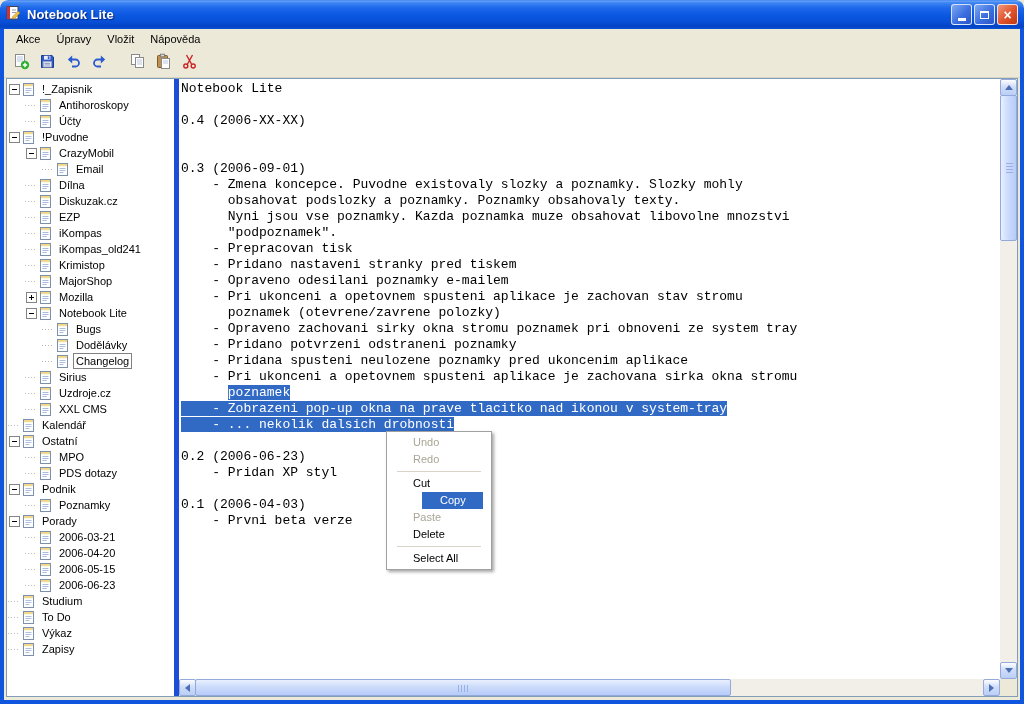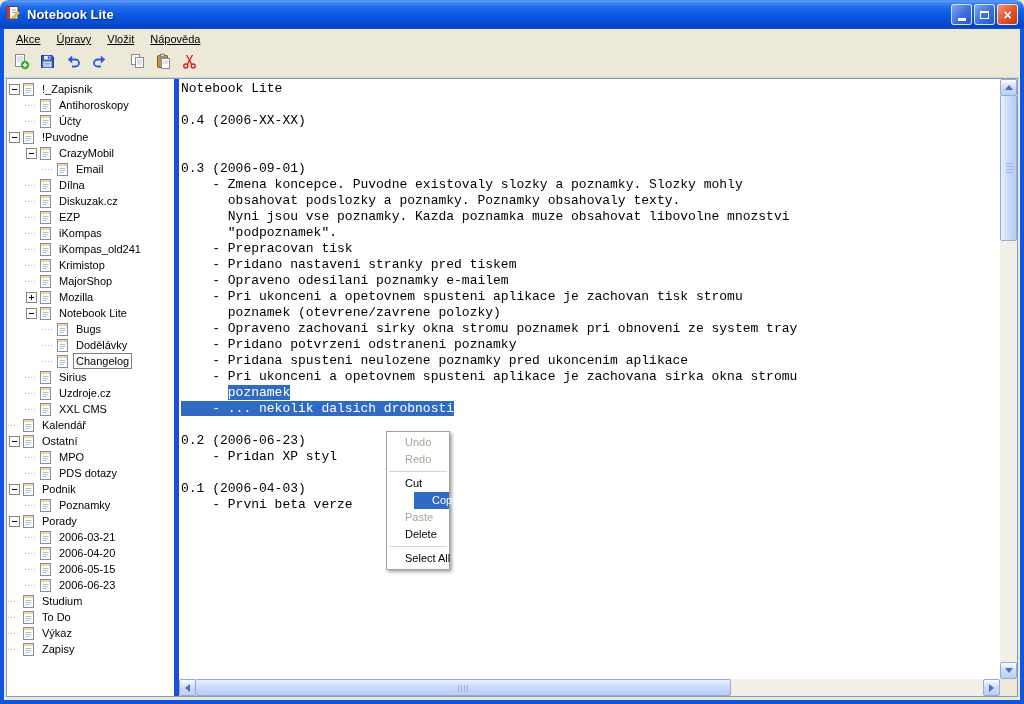--- a/index.html
+++ b/index.html
@@ -23,21 +23,21 @@
   .g-close{color:#fff;font-size:14px;font-weight:bold;line-height:1;}
 
   
   .edge-l,.edge-r{position:absolute;top:29px;bottom:0;width:4px;background:#0f55dd;}
   .edge-l{left:0;} .edge-r{right:0;}
   .edge-b{position:absolute;left:0;right:0;bottom:0;height:4px;background:#0f55dd;}
 
   
   .menubar{position:absolute;left:4px;right:4px;top:29px;height:20px;background:#ECE9D8;
     display:flex;align-items:center;font-size:11px;padding-left:4px;}
-  .menu-item{padding:2px 8px;color:#000;cursor:default;text-decoration:underline;}
+  .menu-item{padding:2px 8px;color:#000;cursor:default;}
   .toolbar{position:absolute;left:4px;right:4px;top:49px;height:29px;background:#ECE9D8;
     display:flex;align-items:center;padding-left:5px;border-bottom:1px solid #DAD6C2;box-sizing:border-box;}
   .tool-btn{width:25px;height:24px;background:transparent;border:none;display:flex;align-items:center;
     justify-content:center;margin-right:1px;padding:0;}
   .tool-btn.gap{margin-left:12px;}
 
   
   .main{position:absolute;left:6px;top:78px;width:1012px;height:619px;background:#fff;
     border:1px solid #7F9DB9;box-sizing:border-box;display:flex;}
 
@@ -79,22 +79,22 @@
     background:repeating-linear-gradient(90deg,#98b1e4 0 1px,transparent 1px 3px);}
   .grip-v{position:absolute;top:50%;left:5px;margin-top:-5px;width:7px;height:10px;
     background:repeating-linear-gradient(180deg,#98b1e4 0 1px,transparent 1px 3px);}
   .tri{width:0;height:0;}
   .tri.up{border-left:4px solid transparent;border-right:4px solid transparent;border-bottom:5px solid #4d6fb5;}
   .tri.down{border-left:4px solid transparent;border-right:4px solid transparent;border-top:5px solid #4d6fb5;}
   .tri.left{border-top:4px solid transparent;border-bottom:4px solid transparent;border-right:5px solid #4d6fb5;}
   .tri.right{border-top:4px solid transparent;border-bottom:4px solid transparent;border-left:5px solid #4d6fb5;}
 
   
-  .ctx{position:absolute;left:386px;top:431px;width:64px;box-sizing:border-box;background:#fff;
-    border:1px solid #a0a0a0;box-shadow:2px 2px 3px rgba(0,0,0,.35);padding:2px 0;z-index:20;font-size:11px;}
+  .ctx{position:absolute;left:386px;top:431px;width:106px;box-sizing:border-box;background:#fff;
+    border:1px solid #a0a0a0;box-shadow:2px 2px 3px rgba(0,0,0,.35);padding:2px 8px;z-index:20;font-size:11px;}
   .ctx-item{height:17px;line-height:17px;padding-left:18px;color:#000;cursor:default;white-space:nowrap;}
   .ctx-item.disabled{color:#a9a695;}
   .ctx-item.highlighted{background:#316AC5;color:#fff;margin-left:27px;}
   .ctx-sep{height:1px;background:#d8d5c8;margin:3px 2px;}
 </style>
 </head>
 <body>
 
 <div class="window">
 
@@ -777,27 +777,28 @@
           <div class="eline"></div>
           <div class="eline"></div>
           <div class="eline">0.3 (2006-09-01)</div>
           <div class="eline">    - Zmena koncepce. Puvodne existovaly slozky a poznamky. Slozky mohly</div>
           <div class="eline">      obsahovat podslozky a poznamky. Poznamky obsahovaly texty.</div>
           <div class="eline">      Nyni jsou vse poznamky. Kazda poznamka muze obsahovat libovolne mnozstvi</div>
           <div class="eline">      "podpoznamek".</div>
           <div class="eline">    - Prepracovan tisk</div>
           <div class="eline">    - Pridano nastaveni stranky pred tiskem</div>
           <div class="eline">    - Opraveno odesilani poznamky e-mailem</div>
-          <div class="eline">    - Pri ukonceni a opetovnem spusteni aplikace je zachovan tisk stromu</div>
+          <div class="eline">    - Pri ukonceni a opetovnem spusteni aplikace je zachovan stav stromu</div>
           <div class="eline">      poznamek (otevrene/zavrene polozky)</div>
           <div class="eline">    - Opraveno zachovani sirky okna stromu poznamek pri obnoveni ze system tray</div>
           <div class="eline">    - Pridano potvrzeni odstraneni poznamky</div>
           <div class="eline">    - Pridana spusteni neulozene poznamky pred ukoncenim aplikace</div>
           <div class="eline">    - Pri ukonceni a opetovnem spusteni aplikace je zachovana sirka okna stromu</div>
           <div class="eline"><span>      </span><span class="sel">poznamek</span></div>
+          <div class="eline"><span class="sel">    - Zobrazeni pop-up okna na prave tlacitko nad ikonou v system-tray</span></div>
           <div class="eline"><span class="sel">    - ... nekolik dalsich drobnosti</span></div>
           <div class="eline"></div>
           <div class="eline">0.2 (2006-06-23)</div>
           <div class="eline">    - Pridan XP styl</div>
           <div class="eline"></div>
           <div class="eline">0.1 (2006-04-03)</div>
           <div class="eline">    - Prvni beta verze</div>
         </div>
 
       <div class="vscroll">

